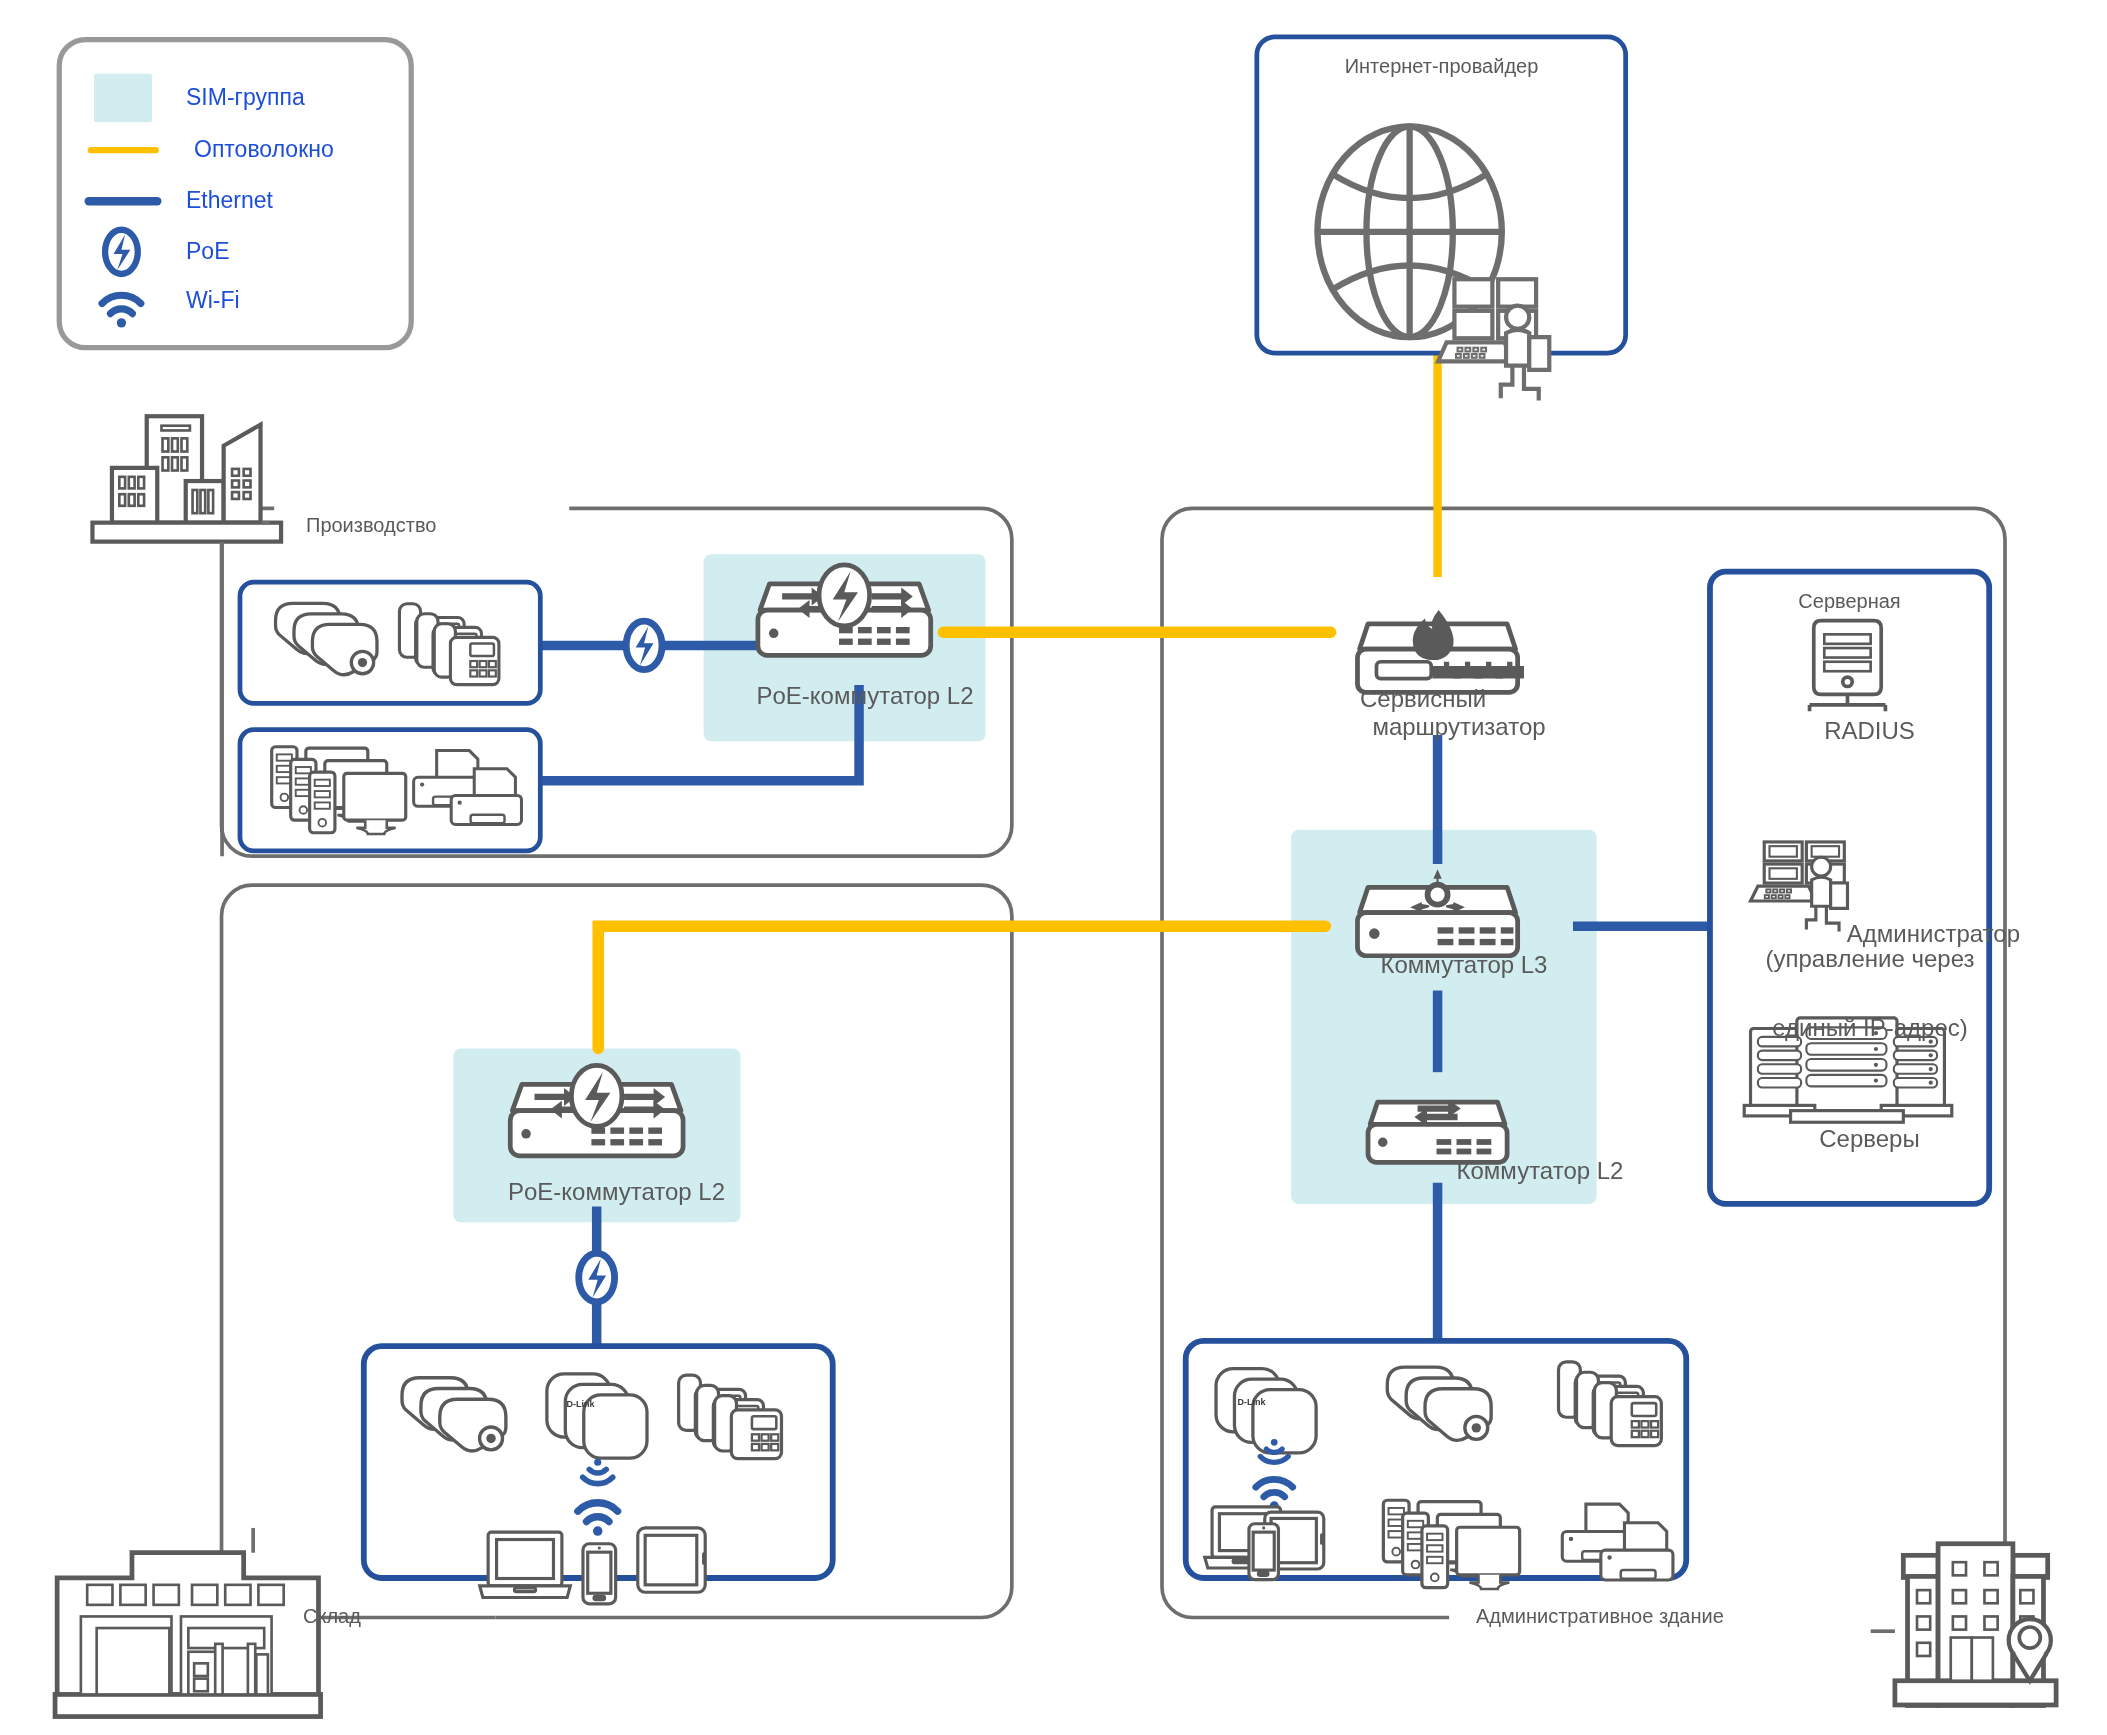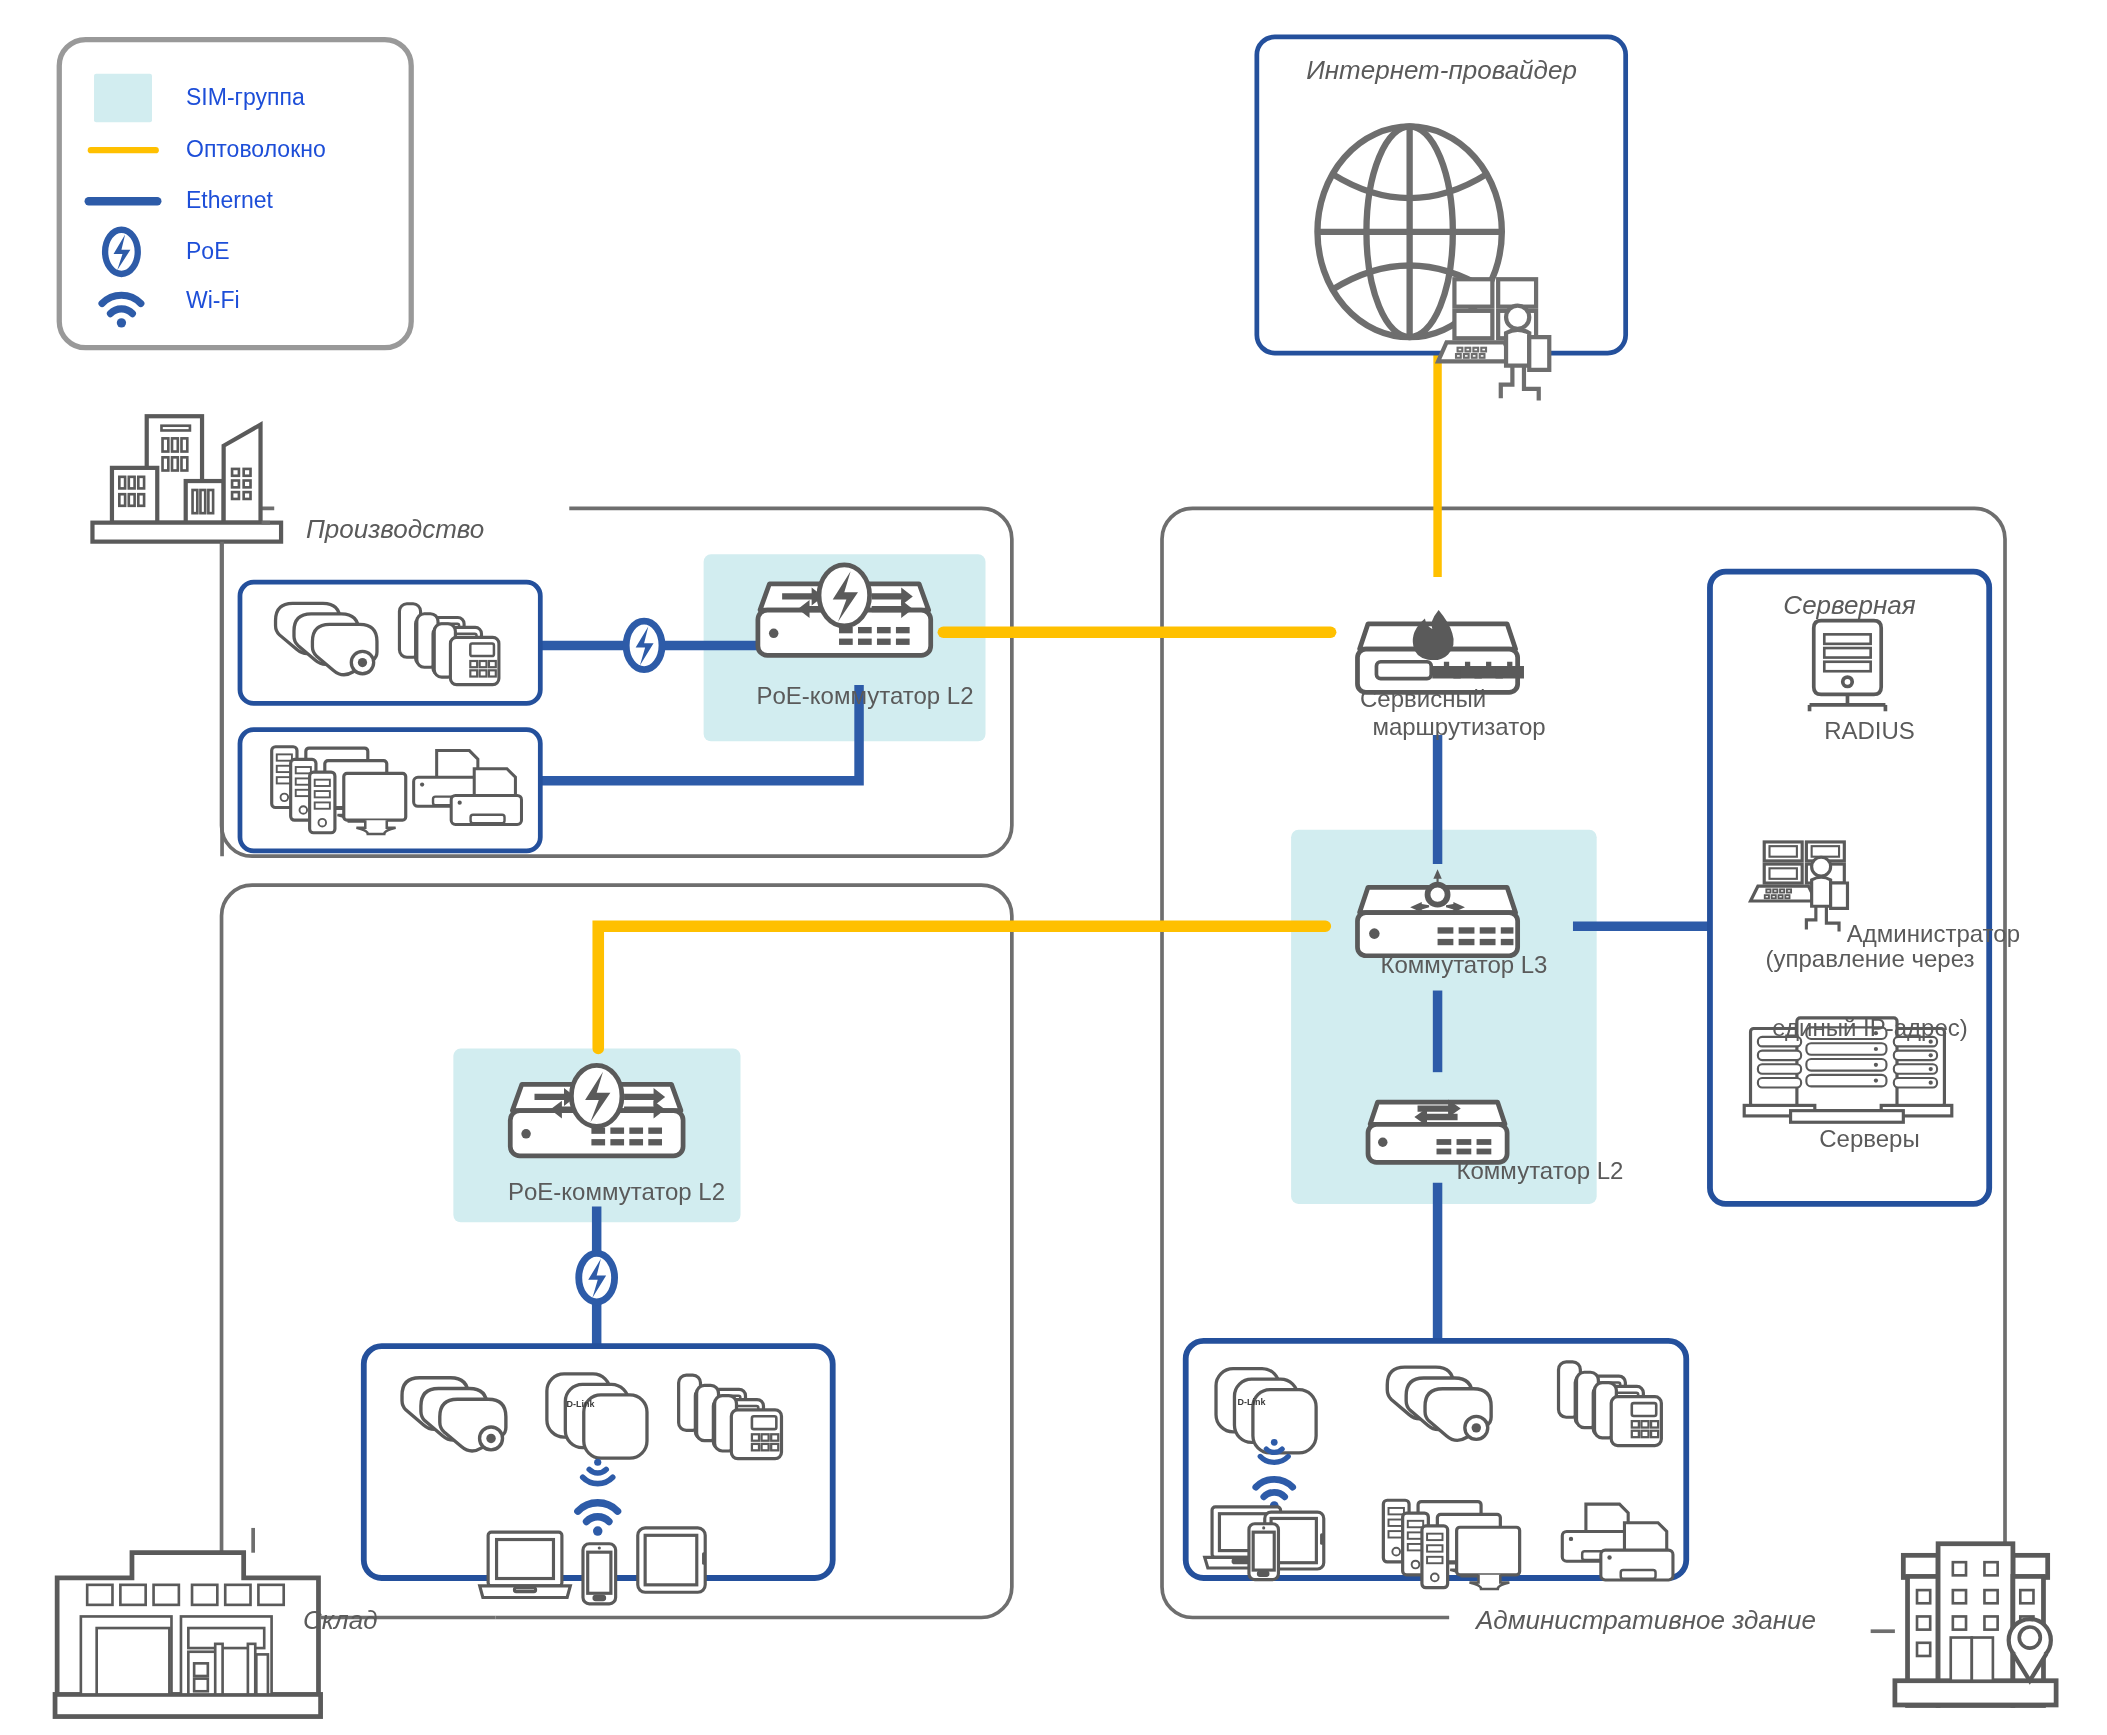--- a/index.html
+++ b/index.html
@@ -1,21 +1,21 @@
 <!DOCTYPE html>
 <html style="font-size:8.4px"><head>
 <meta charset="utf-8">
 <style>
   html,body{margin:0;padding:0;background:#ffffff;}
   body{font-family:"Liberation Sans","DejaVu Sans",sans-serif;}
   #stage{position:relative;width:2108px;height:1735px;background:#fff;overflow:hidden;}
   svg.layer{position:absolute;left:0;top:0;width:2108px;height:1735px;}
   .txt{position:absolute;color:#5a5a5a;font-family:"Liberation Sans","DejaVu Sans",sans-serif;white-space:pre;}
   .ttl{font-size:24px;padding-left:20px;}
-  .big{font-size:26px;font-style:italic;}
+  .big{font-size:20px;}
   .legend-lbl{font-size:23px;color:#1d4ed8;}
   .ctr{text-align:center;}
 </style>
 </head>
 <body>
 
 <div id="stage">
 
 <svg class="layer" viewBox="0 0 4000 3293">
   <defs>
@@ -527,21 +527,21 @@
   <g transform="translate(230,478)">
     <ellipse cx="0" cy="0" rx="31" ry="42" fill="#fff" stroke="#2d5ba8" stroke-width="12"></ellipse>
     <path d="M7 -33 L-15 4 H2 L-8 35 L17 -4 H0 Z" fill="#2d5ba8"></path>
   </g>
   <g transform="translate(230,568) scale(0.80)">
         <use href="#wifiG"></use>
       </g>
 </svg>
 
 <div class="txt legend-lbl" style="left:186px;top:84px;">SIM-группа</div>
-<div class="txt legend-lbl" style="left:186px;top:136px;">Оптоволокно</div>
+<div class="txt legend-lbl" style="left:194px;top:136px;">Оптоволокно</div>
 <div class="txt legend-lbl" style="left:186px;top:187px;">Ethernet</div>
 <div class="txt legend-lbl" style="left:186px;top:238px;">PoE</div>
 <div class="txt legend-lbl" style="left:186px;top:287px;">Wi-Fi</div>
 
 <div class="txt big ctr" style="left:1257px;top:55px;width:369px;">Интернет-провайдер</div>
 
 <div class="txt big" style="left:306px;top:514px;">Производство</div>
 <div class="txt ttl ctr" style="left:704px;top:682px;width:282px;">PoE-коммутатор L2</div>
 
 <div class="txt big" style="left:303px;top:1605px;">Склад</div>

